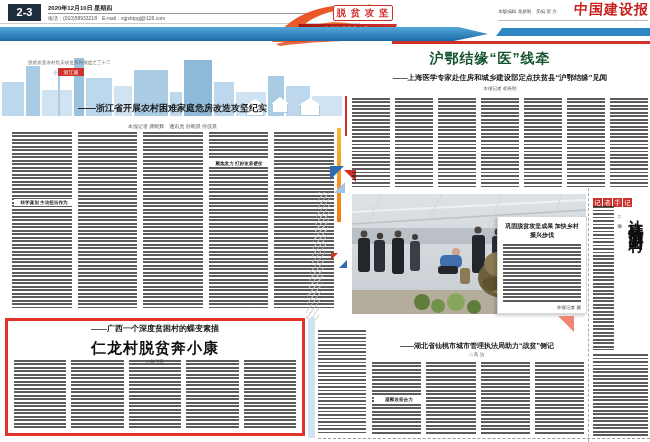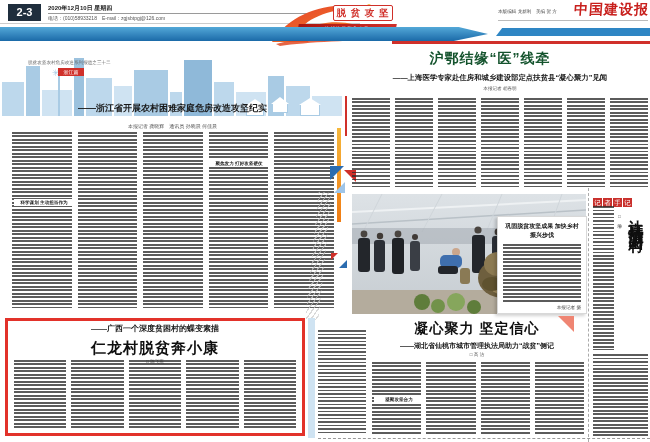--- a/index.html
+++ b/index.html
@@ -126,21 +126,21 @@
   <div class="abs" style="left:345px;top:96px;width:1.5px;height:40px;background:#d0302a;"></div>
   <div class="tri" style="left:330px;top:166px;border-left:14px solid #2b6cb0;border-bottom:14px solid transparent;"></div>
   <div class="tri" style="left:344px;top:170px;border-top:12px solid #d0302a;border-left:12px solid transparent;"></div>
   <div class="tri" style="left:334px;top:182px;border-right:11px solid #9fc5e8;border-top:11px solid transparent;"></div>
   <div class="tri" style="left:331px;top:253px;border-top:7px solid #d0302a;border-right:7px solid transparent;"></div>
   <div class="tri" style="left:339px;top:260px;border-bottom:8px solid #2b6cb0;border-left:8px solid transparent;"></div>
   <div class="abs" style="left:312px;top:192px;width:13px;height:128px;transform:rotate(6deg);opacity:.7;
               background:repeating-linear-gradient(120deg,#c9c9c9 0 1.2px,transparent 1.2px 4px);"></div>
 
   <div class="abs ctr" style="left:342px;top:50px;width:296px;font-size:14px;font-weight:900;color:#14532d;letter-spacing:1px;">沪鄂结缘“医”线牵</div>
-  <div class="abs ctr" style="left:352px;top:73px;width:296px;font-size:7.4px;font-weight:bold;color:#1a1a1a;">——上海医学专家赴住房和城乡建设部定点扶贫县“凝心聚力”见闻</div>
+  <div class="abs ctr" style="left:352px;top:73px;width:296px;font-size:7.4px;font-weight:bold;color:#1a1a1a;">——上海医学专家赴住房和城乡建设部定点扶贫县“沪鄂结缘”见闻</div>
   <div class="abs ctr" style="left:352px;top:86px;width:296px;font-size:4.6px;color:#555;">本报记者 胡春明</div>
   <div class="cols" style="left:352px;top:98px;width:296px;height:90px;gap:5px;">
     <div class="sim"></div>
       <div class="sim"></div>
       <div class="sim"></div>
       <div class="sim"></div>
     <div class="sim"></div>
       <div class="sim"></div>
       <div class="sim"></div>
   </div>
@@ -242,21 +242,20 @@
       <div class="sim"></div>
       <div class="sim"></div>
     <div class="sim"></div>
       <div class="sim"></div>
   </div>
 
   <div class="abs" style="left:308px;top:318px;width:7px;height:120px;background:#cfe3f2;"></div>
 
   <div class="tri" style="left:558px;top:316px;border-top:16px solid #ef8573;border-left:16px solid transparent;"></div>
   <div class="abs sim" style="left:318px;top:330px;width:48px;height:104px;"></div>
-  <div class="abs ctr" style="left:370px;top:320px;width:214px;font-size:14px;font-weight:900;color:#0f0f0f;letter-spacing:1px;">凝心聚力 坚定信心</div>
   <div class="abs ctr" style="left:370px;top:341px;width:214px;font-size:7px;font-weight:bold;color:#1a1a1a;">——湖北省仙桃市城市管理执法局助力“战贫”侧记</div>
   <div class="abs ctr" style="left:370px;top:352px;width:214px;font-size:4.6px;color:#555;">□ 高 洁</div>
   <div class="cols" style="left:372px;top:362px;width:212px;height:72px;gap:5px;">
     <div class="sim"></div>
       <div class="sim"></div>
       <div class="sim"></div>
       <div class="sim"></div>
   </div>
   <div class="abs ctr" style="left:374px;top:396px;width:50px;font-size:4.6px;font-weight:bold;background:#fff;padding:1px 0;">凝聚攻坚合力</div>
   <div class="abs" style="left:318px;top:438px;width:332px;border-top:1px dashed #999;"></div>

